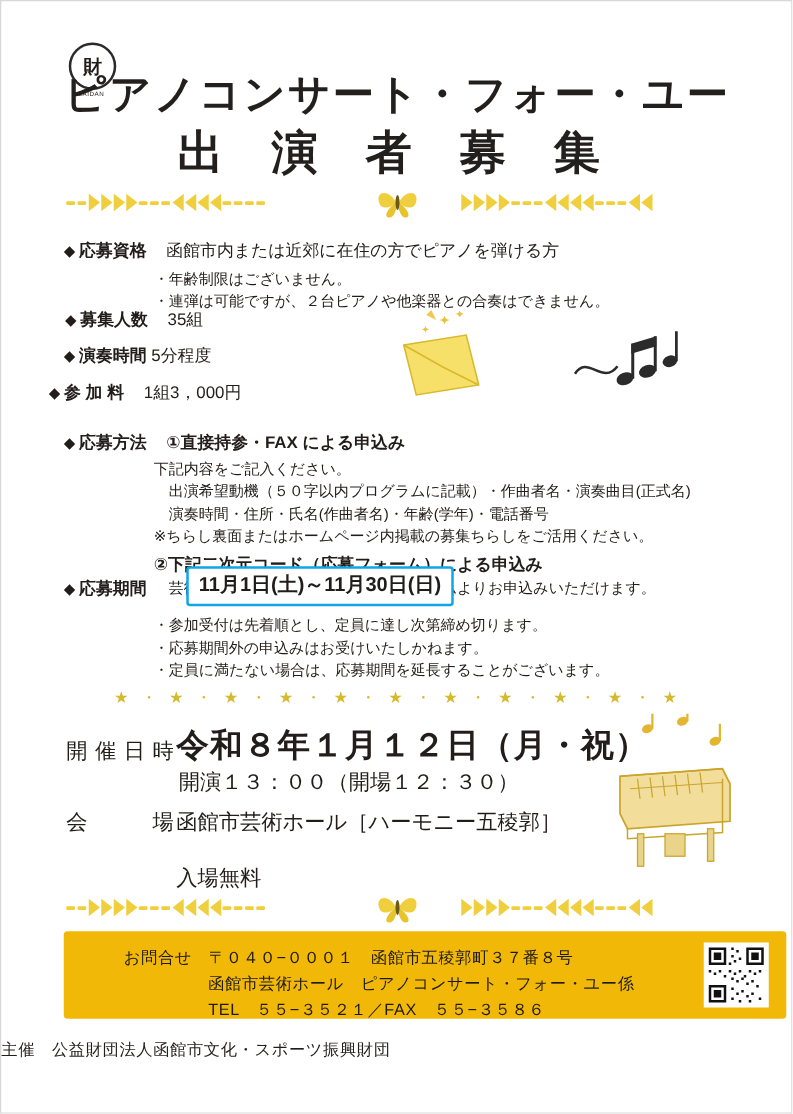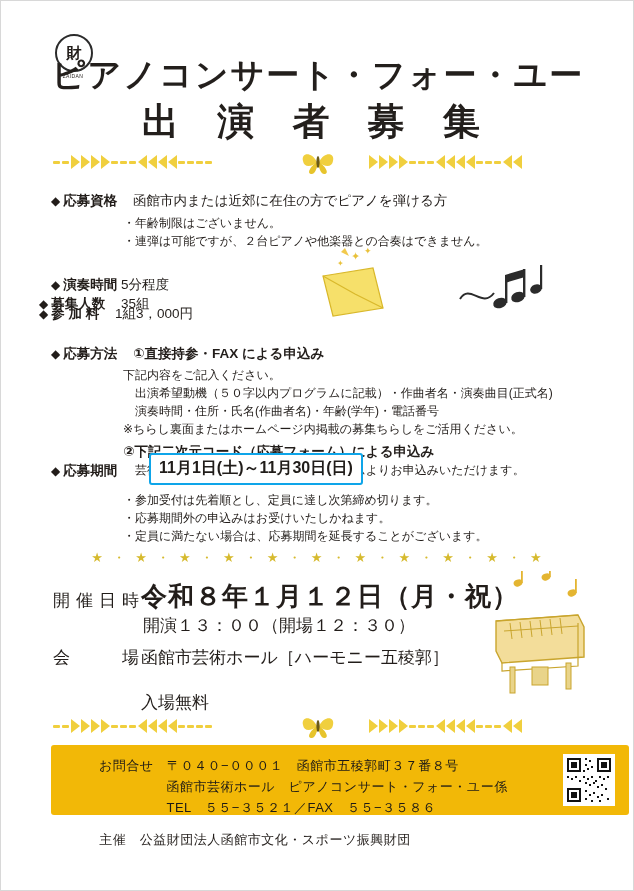--- a/index.html
+++ b/index.html
@@ -101,21 +101,21 @@
     position:absolute;left:48px;top:10px;
     font-size:13px;line-height:1.62;color:#1d1a16;letter-spacing:.5px;
   }
   .qr{
     position:absolute;right:14px;top:9px;width:52px;height:52px;background:#ffffff;
     padding:2px;box-sizing:border-box;
   }
   .qr svg{display:block;}
 
   .host{
-    position:absolute;left:0;top:830px;width:508px;text-align:center;
+    position:absolute;left:0;top:830px;width:508px;
     font-size:13px;letter-spacing:.5px;
   }
 
   
   .illus{position:absolute;}
 </style>
 </head>
 <body>
 
 <div class="page">
@@ -195,21 +195,21 @@
     <rect x="84" y="6" width="2.2" height="24" fill="#2b2b2b"></rect>
   </svg>
 
   <div class="sec" style="left:50px;top:190px;">
     <span class="lbl"><span class="diamond">◆</span><span>応募資格</span></span>
     <span style="margin-left:12px;">函館市内または近郊に在住の方でピアノを弾ける方</span>
     <div class="sub" style="margin-left:72px;margin-top:3px;">・年齢制限はございません。</div>
     <div class="sub" style="margin-left:72px;text-align:center;">・連弾は可能ですが、２台ピアノや他楽器との合奏はできません。</div>
   </div>
 
-  <div class="sec" style="left:38px;top:245px;margin-top:48px;">
+  <div class="sec" style="left:51px;top:245px;">
     <span class="lbl"><span class="diamond">◆</span><span>募集人数</span></span>
     <span style="margin-left:12px;">35組</span>
   </div>
 
   <div class="sec" style="left:50px;top:274px;">
     <span class="lbl"><span class="diamond">◆</span><span>演奏時間</span></span>
     <span style="margin-left:0;">5分程度</span>
   </div>
 
   <div class="sec" style="left:38px;top:303px;">

